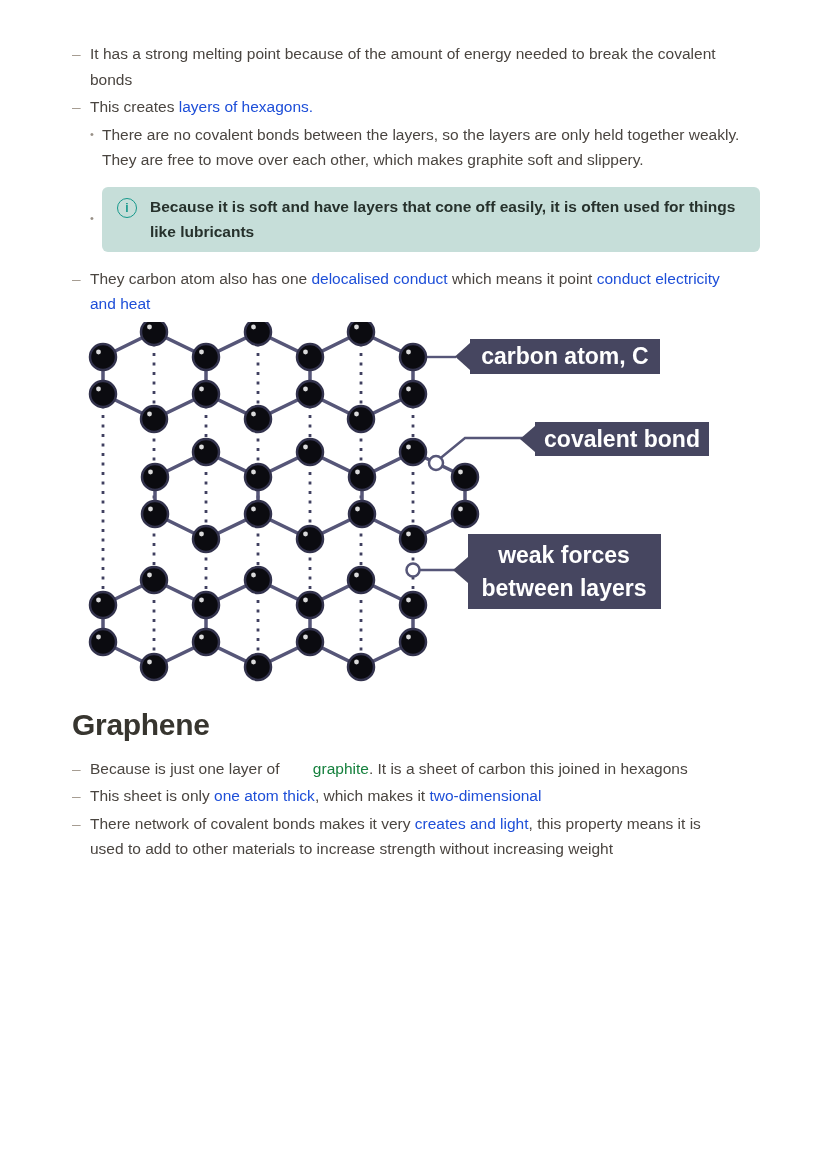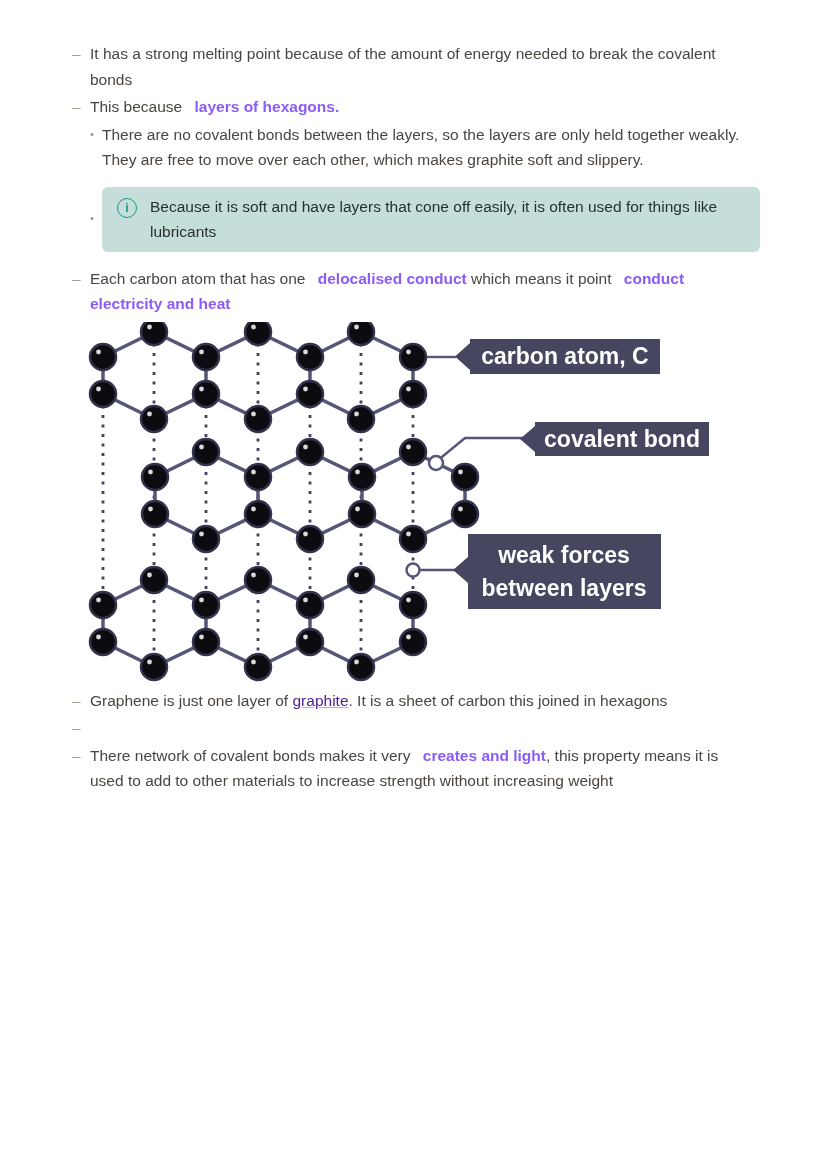--- a/index.html
+++ b/index.html
@@ -7,27 +7,27 @@
     width:828px;height:1170px;background:#ffffff;overflow:hidden;
     font-family:"Liberation Sans",sans-serif;color:#4a4540;
   }
   .page{padding:40px 68px 0 72px;}
   ul.blist{list-style:none;margin:0;padding:0;}
   ul.blist li{display:flex;align-items:flex-start;font-size:15.5px;line-height:25.5px;padding:1px 0;}
   .marker{flex:0 0 18px;color:#a69d92;user-select:none;}
   .marker.dot{font-size:11px;line-height:25.5px;color:#989087;flex:0 0 12px;}
   .sub{margin-left:18px;}
   .li-text{max-width:648px;}
-  .red{color:#8b5cf6;font-weight:bold;margin-left:8px;}
-  .link{color:#4c1d95;text-decoration:underline;text-decoration-color:#d9b45c;cursor:pointer;}
+  .red{color:#1d4ed8;font-weight:normal;}
+  .link{color:#15803d;text-decoration-color:#d9b45c;cursor:pointer;margin-left:29px;}
   .callout-row{display:flex;align-items:center;margin:13px 0 13px 18px;}
   .callout{flex:1;display:flex;align-items:flex-start;gap:13px;background:#c6ded9;border-radius:6px;padding:7px 16px 7px 15px;}
   .info-badge{flex:0 0 auto;width:18px;height:18px;margin-top:4px;border:1.8px solid #15988b;border-radius:50%;
     display:flex;align-items:center;justify-content:center;color:#15988b;font-size:12px;font-weight:bold;line-height:1;}
-  .callout-text{font-weight:normal;color:#26312c;font-size:15.5px;line-height:25.5px;max-width:600px;}
+  .callout-text{font-weight:bold;color:#26312c;font-size:15.5px;line-height:25.5px;max-width:600px;}
   h1.gheading{font-size:30px;line-height:36px;font-weight:bold;color:#37352f;margin:20px 0 12px;letter-spacing:-0.3px;}
   .diagram{margin:4px 0 0 13px;}
   .diagram svg{display:block;}
   .atom{fill:#0b0b10;stroke:#33334d;stroke-width:2.5;}
   .atom-glint{fill:#ffffff;opacity:0.85;}
   .bond{stroke:#565678;stroke-width:3.5;fill:none;stroke-linecap:round;}
   .dash-line{stroke:#404060;stroke-width:2.8;fill:none;stroke-dasharray:3 6.5;}
   .leader{stroke:#565678;stroke-width:2.4;fill:none;}
   .ring{fill:#ffffff;stroke:#565678;stroke-width:2.5;}
   .label-box{fill:#464660;}
@@ -38,40 +38,40 @@
 
 <div class="page">
 
   <ul class="blist">
     <li>
       <span class="marker">–</span>
       <span class="li-text"><span>It has a strong melting point because of the amount of energy needed to break the covalent bonds</span></span>
     </li>
     <li>
       <span class="marker">–</span>
-      <span class="li-text"><span>This because </span><span class="red">layers of hexagons.</span></span>
+      <span class="li-text"><span>This creates </span><span class="red">layers of hexagons.</span></span>
     </li>
     <li class="sub">
       <span class="marker dot">•</span>
       <span class="li-text"><span>There are no covalent bonds between the layers, so the layers are only held together weakly. They are free to move over each other, which makes graphite soft and slippery.</span></span>
     </li>
   </ul>
 
   <div class="callout-row">
     <span class="marker dot">•</span>
     <div class="callout">
       <span class="info-badge">i</span>
       <span class="callout-text">Because it is soft and have layers that cone off easily, it is often used for things like lubricants</span>
     </div>
   </div>
 
   <ul class="blist">
     <li>
       <span class="marker">–</span>
-      <span class="li-text"><span>Each carbon atom that has one </span><span class="red">delocalised conduct</span><span> which means it point </span><span class="red">conduct electricity and heat</span></span>
+      <span class="li-text"><span>They carbon atom also has one </span><span class="red">delocalised conduct</span><span> which means it point </span><span class="red">conduct electricity and heat</span></span>
     </li>
   </ul>
 
   <div class="diagram">
     <svg id="graphite-svg" width="645" height="365" viewBox="0 0 645 365" xmlns="http://www.w3.org/2000/svg">
 
       <g>
         <path class="dash-line" d="M69,12 V345 M173,12 V345 M276,12 V345"></path>
         <path class="dash-line" d="M18,74 V283 M121,74 V283 M225,74 V283 M328,74 V283"></path>
       </g>
@@ -198,28 +198,30 @@
       </g>
       <g>
         <polygon class="label-box" points="383,235 368,248 383,261"></polygon>
         <rect class="label-box" x="383" y="212" width="193" height="75"></rect>
         <text class="label-text" x="479" y="241">weak forces</text>
         <text class="label-text" x="479" y="274">between layers</text>
       </g>
     </svg>
   </div>
 
+  <h1 class="gheading">Graphene</h1>
 
   <ul class="blist">
     <li>
       <span class="marker">–</span>
-      <span class="li-text"><span>Graphene is just one layer of </span><span class="link">graphite</span><span>. It is a sheet of carbon this joined in hexagons</span></span>
-    </li>
-    <li>
-      <span class="marker">–</span>
+      <span class="li-text"><span>Because is just one layer of </span><span class="link">graphite</span><span>. It is a sheet of carbon this joined in hexagons</span></span>
+    </li>
+    <li>
+      <span class="marker">–</span>
+      <span class="li-text"><span>This sheet is only </span><span class="red">one atom thick</span><span>, which makes it </span><span class="red">two-dimensional</span></span>
     </li>
     <li>
       <span class="marker">–</span>
       <span class="li-text"><span>There network of covalent bonds makes it very </span><span class="red">creates and light</span><span>, this property means it is used to add to other materials to increase strength without increasing weight</span></span>
     </li>
   </ul>
 
 </div>
 
 </body></html>

